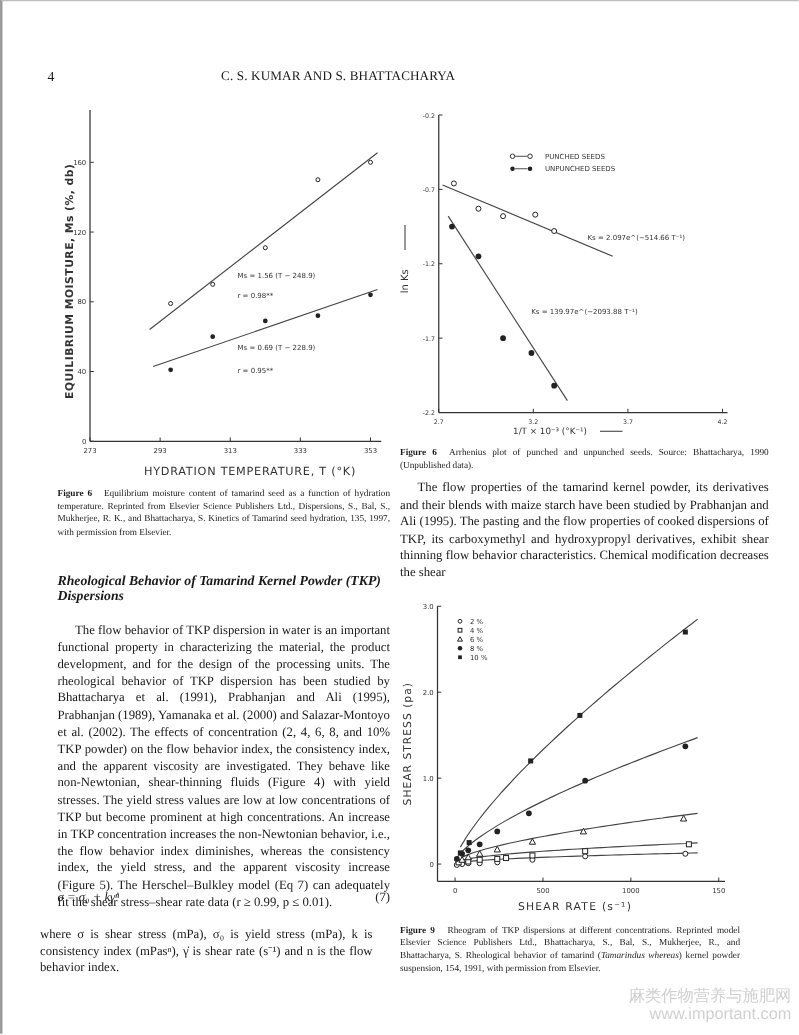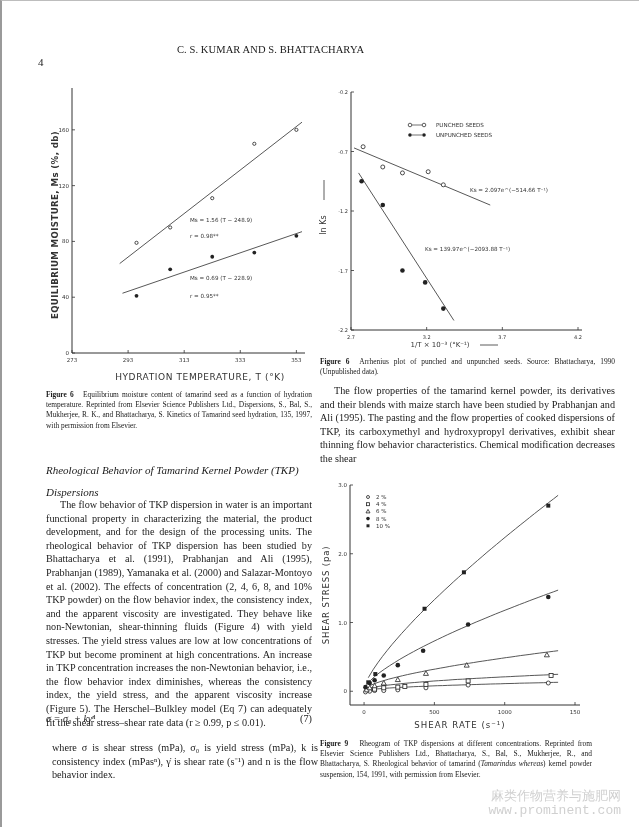--- a/index.html
+++ b/index.html
@@ -2,32 +2,32 @@
 <html><head>
 <meta charset="utf-8">
 <style>
   html, body { margin:0; padding:0; background:#fff; }
   body { width:639px; height:828px; position:relative; overflow:hidden;
          font-family:"Liberation Serif", serif; color:#1a1a1a; }
   .frame { position:absolute; left:0; top:0; width:637px; height:826px;
            border-left:2px solid #9a9a9a; border-top:1px solid #bdbdbd; }
   .abs { position:absolute; }
   .pagenum { left:38px; top:56px; font-size:11px; }
-  .running { left:0; width:541px; top:44px; text-align:center; font-size:10.5px; letter-spacing:0.1px; }
+  .running { left:0; width:541px; top:56px; text-align:center; font-size:10.5px; letter-spacing:0.1px; }
   .caption { font-size:7.4px; line-height:10.2px; text-align:justify; }
   .caption b { font-weight:bold; }
   .body { font-size:10.2px; line-height:13.6px; text-align:justify;font-family:Liberation Serif, serif; }
-  .heading { font-size:11px; font-weight:normal; font-style:italic; line-height:22px; }
+  .heading { font-size:11px; font-weight:bold; font-style:italic; line-height:12px; }
   .indent { text-indent:14px; }
   svg text { font-family:"DejaVu Sans", sans-serif; fill:#333; }
   .ax { stroke:#333; stroke-width:1; fill:none; }
   .fit { stroke:#444; stroke-width:0.9; fill:none; }
   .eq { font-size:5.6px; }
-  .watermark { right:18px; top:790px; text-align:right; color:#d0d0d0;
-               font-family:Liberation Mono, monospace; font-size:13px; line-height:14px; }
+  .watermark { right:6px; top:790px; text-align:right; color:#d0d0d0;
+               font-family:Liberation Sans, sans-serif; font-size:13px; line-height:14px; }
 </style>
 </head>
 <body>
 
 <div class="frame"></div>
 
 <div class="abs pagenum">4</div>
 <div class="abs running">C. S. KUMAR AND S. BHATTACHARYA</div>
 
 <svg class="abs" style="left:40px;top:80px" width="280" height="305">
@@ -219,27 +219,27 @@
       <rect x="56.28125" y="205.3125" width="4" height="4" fill="#222"></rect>
       <rect x="63.3125" y="197.0625" width="4" height="4" fill="#222"></rect>
       <rect x="112.53125" y="131.75" width="4" height="4" fill="#222"></rect>
       <rect x="151.90625" y="95.31250000000003" width="4" height="4" fill="#222"></rect>
       <rect x="236.28125" y="28.62499999999997" width="4" height="4" fill="#222"></rect>
     </g>
   <text x="150" y="253" text-anchor="middle" style="font-size:8.6px;letter-spacing:1px">SHEAR RATE (s⁻¹)</text>
   <text transform="translate(19,120) rotate(-90)" text-anchor="middle" style="font-size:8.6px;letter-spacing:0.8px">SHEAR STRESS (pa)</text>
 </svg>
 <div class="abs caption" style="left:320px;top:739px;width:272px">
-  <b>Figure 9</b>&nbsp;&nbsp;&nbsp;<span>Rheogram of TKP dispersions at different concentrations. Reprinted from Elsevier Science Publishers Ltd., Bhattacharya, S., Bal, S., Mukherjee, R., and Bhattacharya, S. Rheological behavior of tamarind (</span><i>Tamarindus whereas</i><span>) kernel powder suspension, 154, 1991, with permission from Elsevier.</span>
+  <b>Figure 9</b>&nbsp;&nbsp;&nbsp;<span>Rheogram of TKP dispersions at different concentrations. Reprinted model Elsevier Science Publishers Ltd., Bhattacharya, S., Bal, S., Mukherjee, R., and Bhattacharya, S. Rheological behavior of tamarind (</span><i>Tamarindus whereas</i><span>) kernel powder suspension, 154, 1991, with permission from Elsevier.</span>
 </div>
 
 <div class="abs heading" style="left:46px;top:459px;width:266px">Rheological Behavior of Tamarind Kernel Powder (TKP) Dispersions</div>
 <div class="abs body indent" style="left:46px;top:498px;width:266px">The flow behavior of TKP dispersion in water is an important functional property in characterizing the material, the product development, and for the design of the processing units. The rheological behavior of TKP dispersion has been studied by Bhattacharya et al. (1991), Prabhanjan and Ali (1995), Prabhanjan (1989), Yamanaka et al. (2000) and Salazar-Montoyo et al. (2002). The effects of concentration (2, 4, 6, 8, and 10% TKP powder) on the flow behavior index, the consistency index, and the apparent viscosity are investigated. They behave like non-Newtonian, shear-thinning fluids (Figure 4) with yield stresses. The yield stress values are low at low concentrations of TKP but become prominent at high concentrations. An increase in TKP concentration increases the non-Newtonian behavior, i.e., the flow behavior index diminishes, whereas the consistency index, the yield stress, and the apparent viscosity increase (Figure 5). The Herschel–Bulkley model (Eq 7) can adequately fit the shear stress–shear rate data (r ≥ 0.99, p ≤ 0.01).</div>
 <div class="abs body" style="left:46px;top:712px;width:266px">
   <span style="font-style:italic">σ = σ₀ + kγ̇ⁿ</span>
   <span style="float:right">(7)</span>
 </div>
-<div class="abs body" style="left:52px;top:741px;width:266px">where σ is shear stress (mPa), σ₀ is yield stress (mPa), k is consistency index (mPasⁿ), γ̇ is shear rate (s⁻¹) and n is the flow behavior index.</div>
+<div class="abs body" style="left:32px;top:741px;width:266px">where σ is shear stress (mPa), σ₀ is yield stress (mPa), k is consistency index (mPasⁿ), γ̇ is shear rate (s⁻¹) and n is the flow behavior index.</div>
 
 <div class="abs watermark">
   <div>麻类作物营养与施肥网</div>
-  <div>www.prominent.com</div>
+  <div>www.important.com</div>
 </div>
 
 </body></html>

